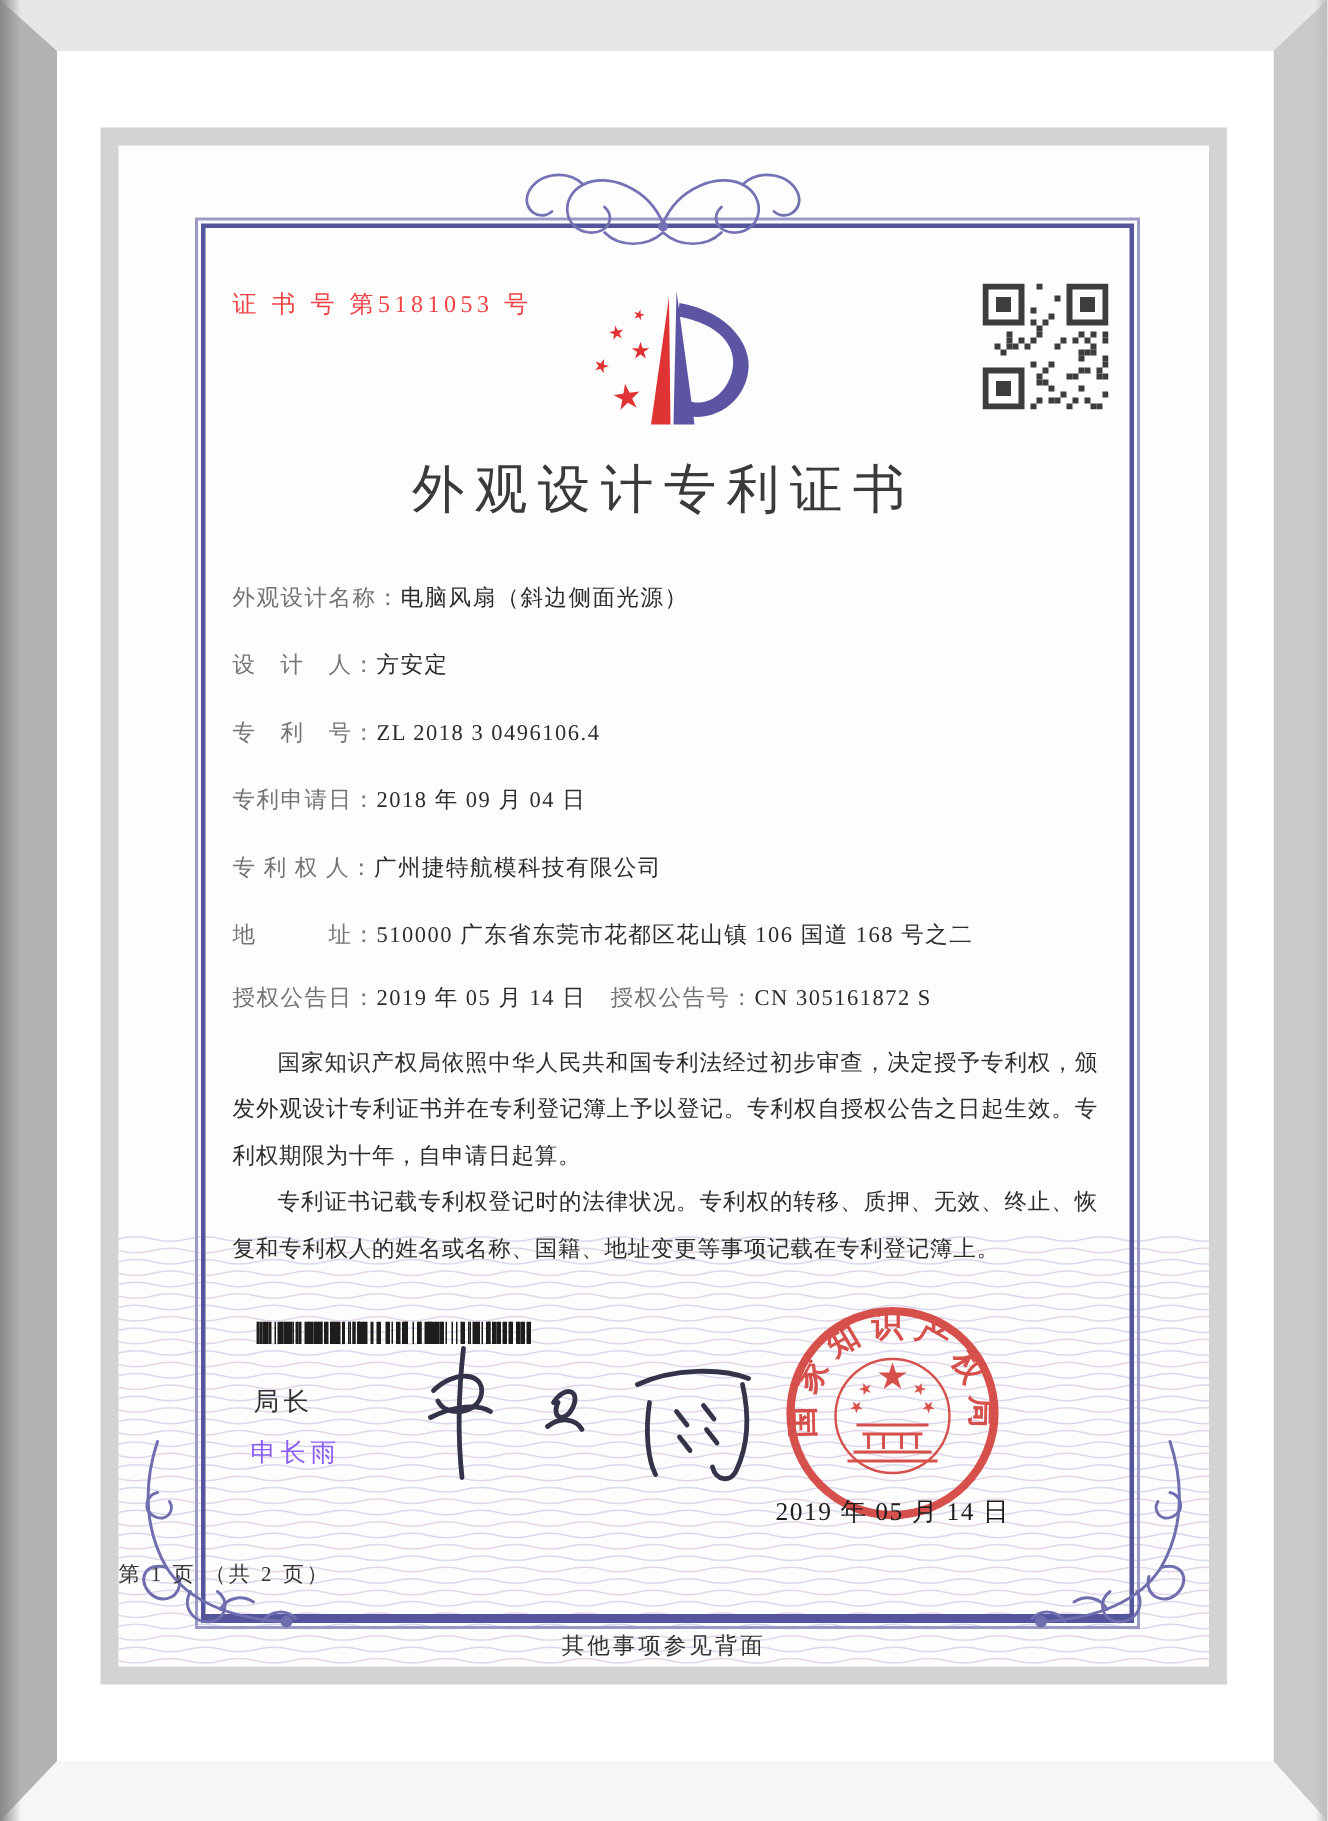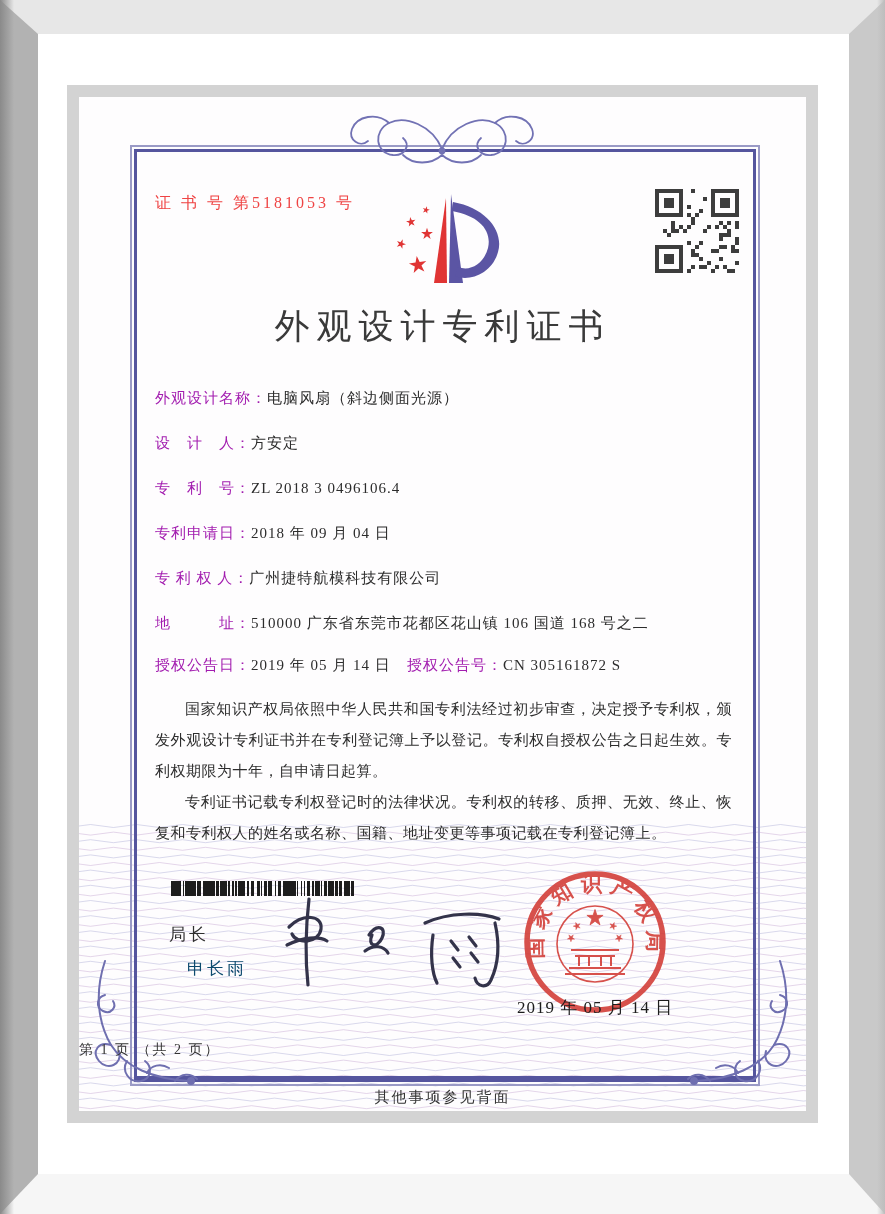--- a/index.html
+++ b/index.html
@@ -21,29 +21,29 @@
   .fl.top{left:258px;top:10px;}
   .fl.bl{left:8px;top:858px;}
   .fl.br{right:8px;top:858px;transform:scaleX(-1);}
   .content{position:absolute;inset:0;z-index:3;color:#2c2c2c;}
   .abs{position:absolute;}
   #cert-no{left:76px;top:96px;font-size:16px;letter-spacing:3px;color:#ef4444;}
   #logo-svg{left:306px;top:94px;}
   #qr-svg{left:576px;top:92px;}
   #title{left:0;right:0;top:206px;text-align:center;font-size:35px;font-weight:normal;letter-spacing:7px;color:#3a3a3a;}
   .row{left:76px;right:30px;font-size:15px;letter-spacing:1px;white-space:nowrap;}
-  .row .lbl{color:#a21caf;}
+  .row .lbl{color:#737373;}
   .row .val{color:#2c2c2c;}
   #grant-row{position:relative;}
   #grant-pair2{position:absolute;left:252px;top:0;white-space:nowrap;}
   #paras{left:76px;top:597px;width:577px;font-size:15px;line-height:31px;letter-spacing:0.5px;text-align:justify;color:#2d2d2d;}
   #paras p{margin:0;text-indent:2em;}
   #barcode-svg{left:92px;top:784px;}
   #signer-title{left:90px;top:826px;font-family:"Liberation Sans","DejaVu Sans",sans-serif;font-size:17px;letter-spacing:3px;color:#2f2f2f;}
-  #signer-name{left:108px;top:860px;font-family:"Liberation Sans","DejaVu Sans",sans-serif;font-size:17px;letter-spacing:3px;color:#0c4a6e;}
+  #signer-name{left:88px;top:860px;font-family:"Liberation Sans","DejaVu Sans",sans-serif;font-size:17px;letter-spacing:3px;color:#8b5cf6;}
   #signature-svg{left:168px;top:786px;}
   #seal-svg{left:416px;top:749px;}
   #seal-date{left:438px;top:899px;font-size:17px;letter-spacing:1px;color:#1c1c1c;}
   #page-info{left:0;right:0;top:944px;text-align:left;font-size:14px;letter-spacing:2px;color:#333;}
   #back-note{left:0;right:0;top:991px;text-align:center;font-size:15px;letter-spacing:2px;color:#333;}
   svg{display:block;}
 </style>
 </head>
 <body>
 

